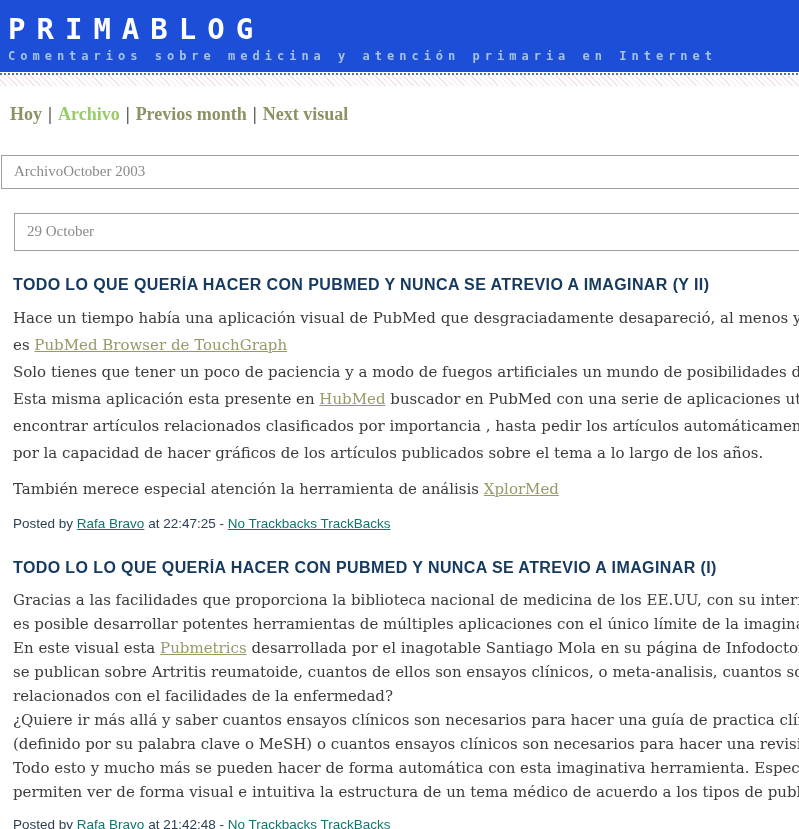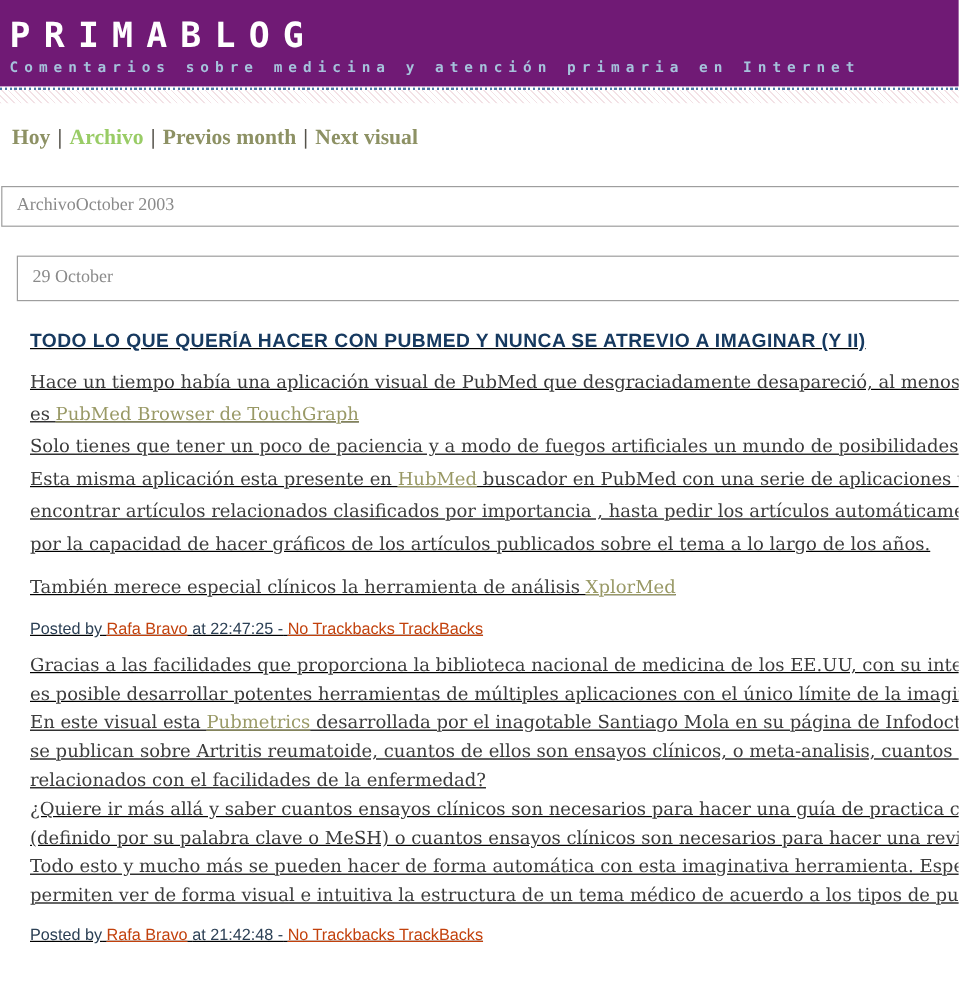--- a/index.html
+++ b/index.html
@@ -7,21 +7,21 @@
     padding: 0;
     width: 799px;
     height: 829px;
     overflow: hidden;
     background: #ffffff;
     font-family: "DejaVu Serif", serif;
   }
 
   
   .site-header {
-    background: #701a75;
+    background: #1d4ed8;
     padding: 13px 0 9px 8px;
   }
   .site-title {
     color: #ffffff;
     font-family: "DejaVu Sans Mono", monospace;
     font-weight: bold;
     font-size: 29px;
     letter-spacing: 11px;
     line-height: 32px;
     white-space: nowrap;
@@ -68,21 +68,21 @@
     padding: 7px 0 8px 12px;
     width: calc(100% + 10px);
     box-sizing: border-box;
     white-space: nowrap;
     overflow: hidden;
   }
   .archive-box { margin: 30px 0 0 1px; }
   .day-box { margin: 24px 0 0 14px; padding-top: 9px; padding-bottom: 10px; }
 
   
-  .post { margin-left: 25px; text-decoration: underline; }
+  .post { margin-left: 13px; }
   .post-title {
     margin-top: 25px;
     color: #173a60;
     font-family: "Liberation Sans", sans-serif;
     font-weight: bold;
     font-size: 16px;
     letter-spacing: 0.4px;
     white-space: nowrap;
     overflow: hidden;
   }
@@ -107,21 +107,21 @@
   }
 
   .posted-line {
     margin-top: 13px;
     font-family: "Liberation Sans", sans-serif;
     font-size: 13.5px;
     color: #2c4055;
     white-space: nowrap;
   }
   .posted-line a {
-    color: #c2410c;
+    color: #0f766e;
     text-decoration: underline;
     cursor: pointer;
   }
 </style>
 </head>
 <body>
 
 <div class="site-header">
   <div class="site-title">PRIMABLOG</div>
   <div class="site-subtitle">Comentarios sobre medicina y atención primaria en Internet</div>
@@ -139,31 +139,32 @@
 
 <div class="post post-1">
   <div class="post-title">TODO LO QUE QUERÍA HACER CON PUBMED Y NUNCA SE ATREVIO A IMAGINAR (Y II)</div>
   <div class="post-body">
       <div class="line"><span>Hace un tiempo había una aplicación visual de PubMed que desgraciadamente desapareció, al menos yo no la e</span></div>
       <div class="line"><span>es </span><a class="body-link">PubMed Browser de TouchGraph</a></div>
       <div class="line"><span>Solo tienes que tener un poco de paciencia y a modo de fuegos artificiales un mundo de posibilidades de búsque</span></div>
       <div class="line"><span>Esta misma aplicación esta presente en </span><a class="body-link">HubMed</a><span> buscador en PubMed con una serie de aplicaciones utilísimas c</span></div>
       <div class="line"><span>encontrar artículos relacionados clasificados por importancia , hasta pedir los artículos automáticamente a los s</span></div>
       <div class="line"><span>por la capacidad de hacer gráficos de los artículos publicados sobre el tema a lo largo de los años.</span></div>
-      <div class="line para-gap"><span>También merece especial clínicos la herramienta de análisis </span><a class="body-link">XplorMed</a></div>
+      <div class="line para-gap"><span>También merece especial atención la herramienta de análisis </span><a class="body-link">XplorMed</a></div>
     </div>
   <div class="posted-line">
     <span>Posted by</span>
     <a>Rafa Bravo</a>
     <span>at 22:47:25 -</span>
     <a>No Trackbacks TrackBacks</a>
   </div>
 </div>
 
 <div class="post post-2">
+  <div class="post-title">TODO LO LO QUE QUERÍA HACER CON PUBMED Y NUNCA SE ATREVIO A IMAGINAR (I)</div>
   <div class="post-body">
       <div class="line"><span>Gracias a las facilidades que proporciona la biblioteca nacional de medicina de los EE.UU, con su interfaz y base</span></div>
       <div class="line"><span>es posible desarrollar potentes herramientas de múltiples aplicaciones con el único límite de la imaginación de s</span></div>
       <div class="line"><span>En este visual esta </span><a class="body-link">Pubmetrics</a><span> desarrollada por el inagotable Santiago Mola en su página de Infodoctor. ¿ Qui</span></div>
       <div class="line"><span>se publican sobre Artritis reumatoide, cuantos de ellos son ensayos clínicos, o meta-analisis, cuantos son de tra</span></div>
       <div class="line"><span>relacionados con el facilidades de la enfermedad?</span></div>
       <div class="line"><span>¿Quiere ir más allá y saber cuantos ensayos clínicos son necesarios para hacer una guía de practica clínica en u</span></div>
       <div class="line"><span>(definido por su palabra clave o MeSH) o cuantos ensayos clínicos son necesarios para hacer una revisión sistem</span></div>
       <div class="line"><span>Todo esto y mucho más se pueden hacer de forma automática con esta imaginativa herramienta. Especialment</span></div>
       <div class="line"><span>permiten ver de forma visual e intuitiva la estructura de un tema médico de acuerdo a los tipos de publicación</span></div>

